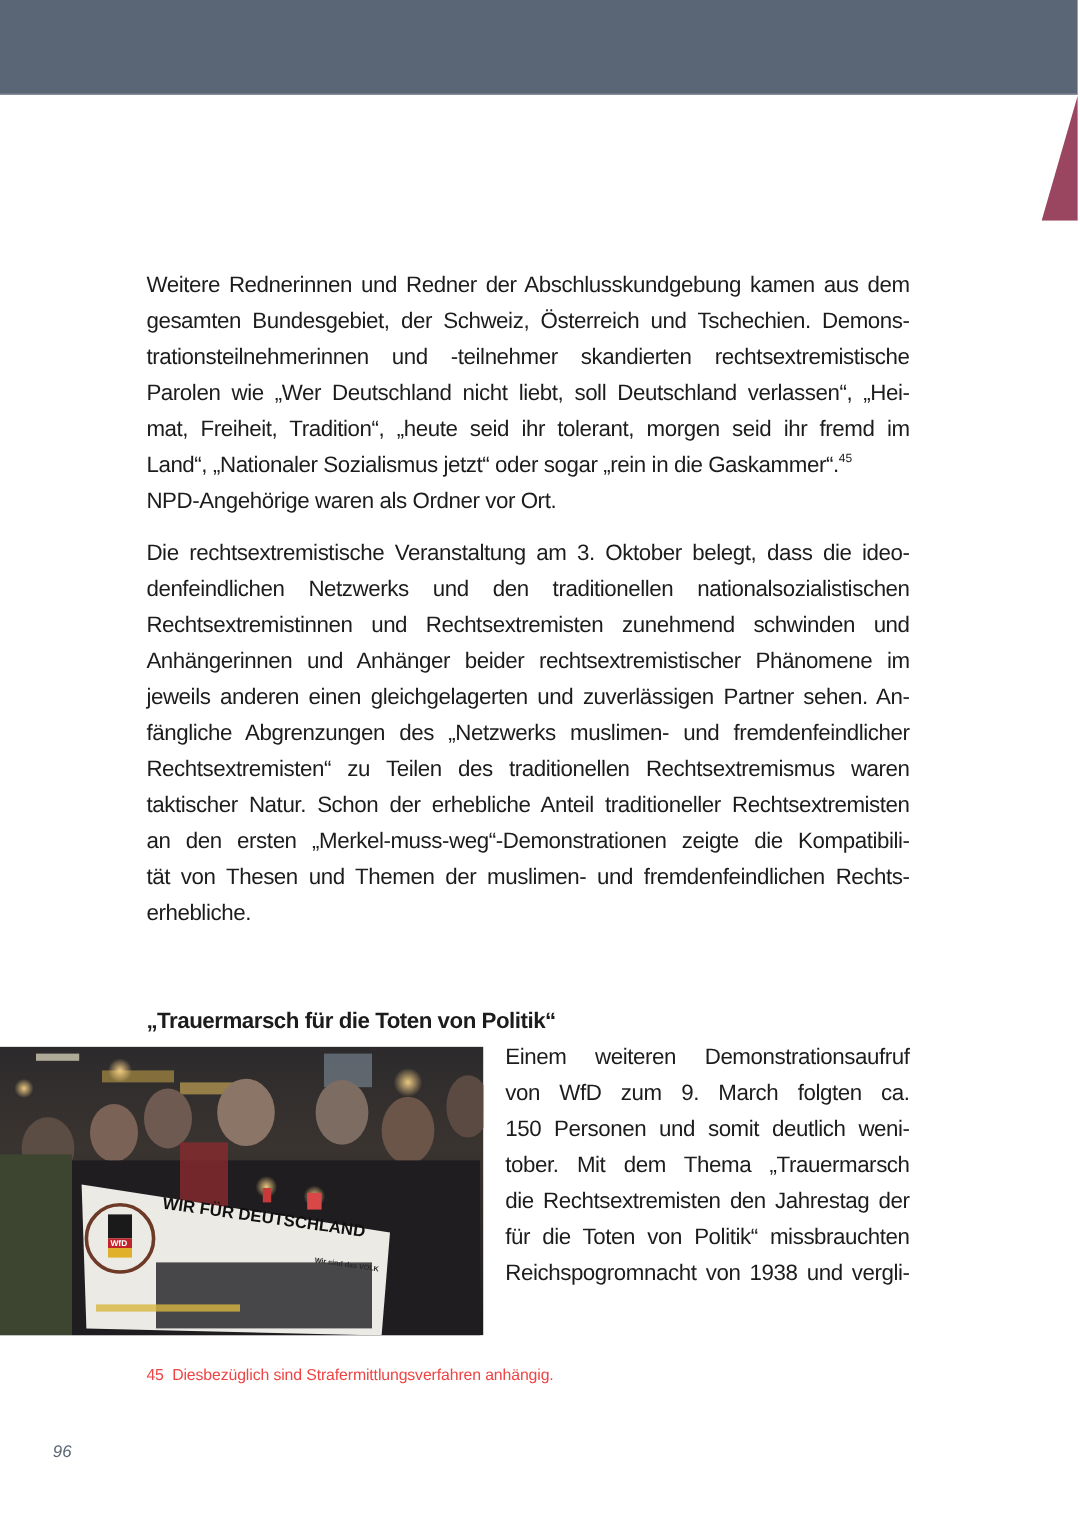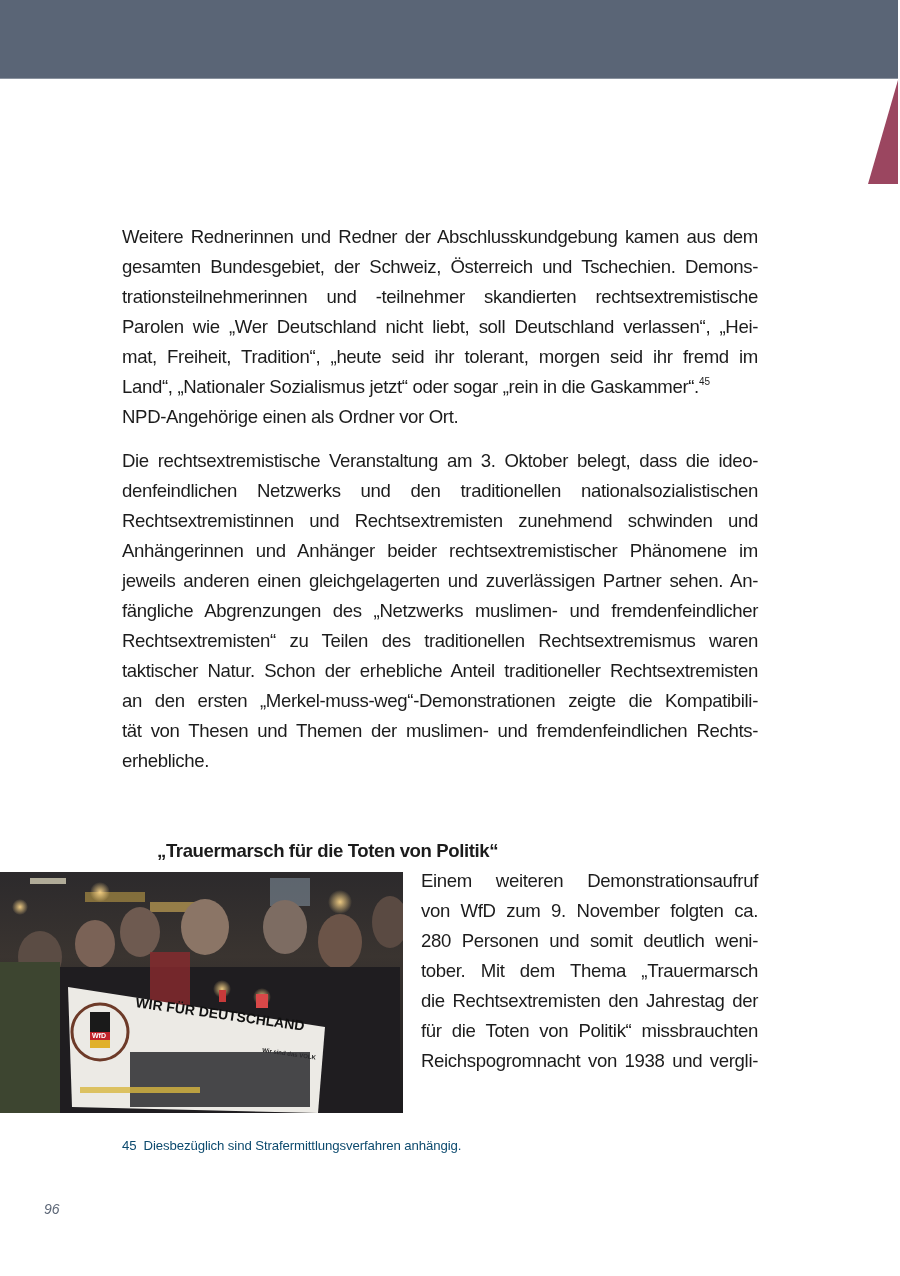--- a/index.html
+++ b/index.html
@@ -21,32 +21,32 @@
   }
   .line {
     display: block; height: 30px; line-height: 30px;
     font-size: 18.6px; letter-spacing: -0.35px; white-space: nowrap;
     text-align: justify; text-align-last: justify;
   }
   .line.last { text-align-last: left; }
   sup.fn { font-size: 10px; line-height: 0; vertical-align: 8px; letter-spacing: 0; }
   .heading {
     position: absolute; left: 122px; top: 838px;
-    font-size: 18.6px; font-weight: bold; letter-spacing: -0.4px; line-height: 26px; margin-left: 35px;
+    font-size: 18.6px; font-weight: bold; letter-spacing: -0.4px; line-height: 26px;
   }
   .photo {
     position: absolute; left: 0; top: 872px; width: 403px; height: 241px;
     overflow: hidden;
   }
   .side-col {
     position: absolute; left: 421px; top: 866px; width: 337px;
   }
   .footnote {
     position: absolute; left: 122px; top: 1138px;
-    font-size: 13.2px; color: #0c4a6e; letter-spacing: -0.1px;
+    font-size: 13.2px; color: #ef4444; letter-spacing: -0.1px;
   }
   .footnote .num { margin-right: 7px; }
   .page-number {
     position: absolute; left: 44px; top: 1201px;
     font-size: 14px; color: #5c6676; font-style: italic;
   }
 </style>
 </head>
 <body>
 
@@ -56,21 +56,21 @@
   <polygon points="30,0 30,104 0,104" fill="#9b4660"></polygon>
 </svg>
 
 <div class="text-block" style="top:222px;">
   <span class="line">Weitere Rednerinnen und Redner der Abschlusskundgebung kamen aus dem</span>
   <span class="line">gesamten Bundesgebiet, der Schweiz, Österreich und Tschechien. Demons-</span>
   <span class="line">trationsteilnehmerinnen und -teilnehmer skandierten rechtsextremistische</span>
   <span class="line">Parolen wie „Wer Deutschland nicht liebt, soll Deutschland verlassen“, „Hei-</span>
   <span class="line">mat, Freiheit, Tradition“, „heute seid ihr tolerant, morgen seid ihr fremd im</span>
   <span class="line last"><span>Land“, „Nationaler Sozialismus jetzt“ oder sogar „rein in die Gaskammer“.</span><sup class="fn">45</sup></span>
-  <span class="line last">NPD-Angehörige einen als Ordner vor Ort.</span>
+  <span class="line last">NPD-Angehörige waren als Ordner vor Ort.</span>
 </div>
 
 <div class="text-block" style="top:446px;">
   <span class="line">Die rechtsextremistische Veranstaltung am 3. Oktober belegt, dass die ideo-</span>
   <span class="line">denfeindlichen Netzwerks und den traditionellen nationalsozialistischen</span>
   <span class="line">Rechtsextremistinnen und Rechtsextremisten zunehmend schwinden und</span>
   <span class="line">Anhängerinnen und Anhänger beider rechtsextremistischer Phänomene im</span>
   <span class="line">jeweils anderen einen gleichgelagerten und zuverlässigen Partner sehen. An-</span>
   <span class="line">fängliche Abgrenzungen des „Netzwerks muslimen- und fremdenfeindlicher</span>
   <span class="line">Rechtsextremisten“ zu Teilen des traditionellen Rechtsextremismus waren</span>
@@ -129,22 +129,22 @@
 
     <circle cx="222" cy="117" r="9" fill="url(#glow)"></circle>
     <rect x="219" y="118" width="7" height="12" fill="#c73a3a"></rect>
     <circle cx="262" cy="125" r="9" fill="url(#glow)"></circle>
     <rect x="256" y="122" width="12" height="14" fill="#d84848"></rect>
   </svg>
 </div>
 
 <div class="side-col">
   <span class="line">Einem weiteren Demonstrationsaufruf</span>
-  <span class="line">von WfD zum 9. November folgten ca.</span>
-  <span class="line">280 Personen und somit deutlich weni-</span>
+  <span class="line">von WfD zum 9. March folgten ca.</span>
+  <span class="line">150 Personen und somit deutlich weni-</span>
   <span class="line">tober. Mit dem Thema „Trauermarsch</span>
   <span class="line">die Rechtsextremisten den Jahrestag der</span>
   <span class="line">für die Toten von Politik“ missbrauchten</span>
   <span class="line">Reichspogromnacht von 1938 und vergli-</span>
 </div>
 
 <div class="footnote">
   <span class="num">45</span><span>Diesbezüglich sind Strafermittlungsverfahren anhängig.</span>
 </div>
 

